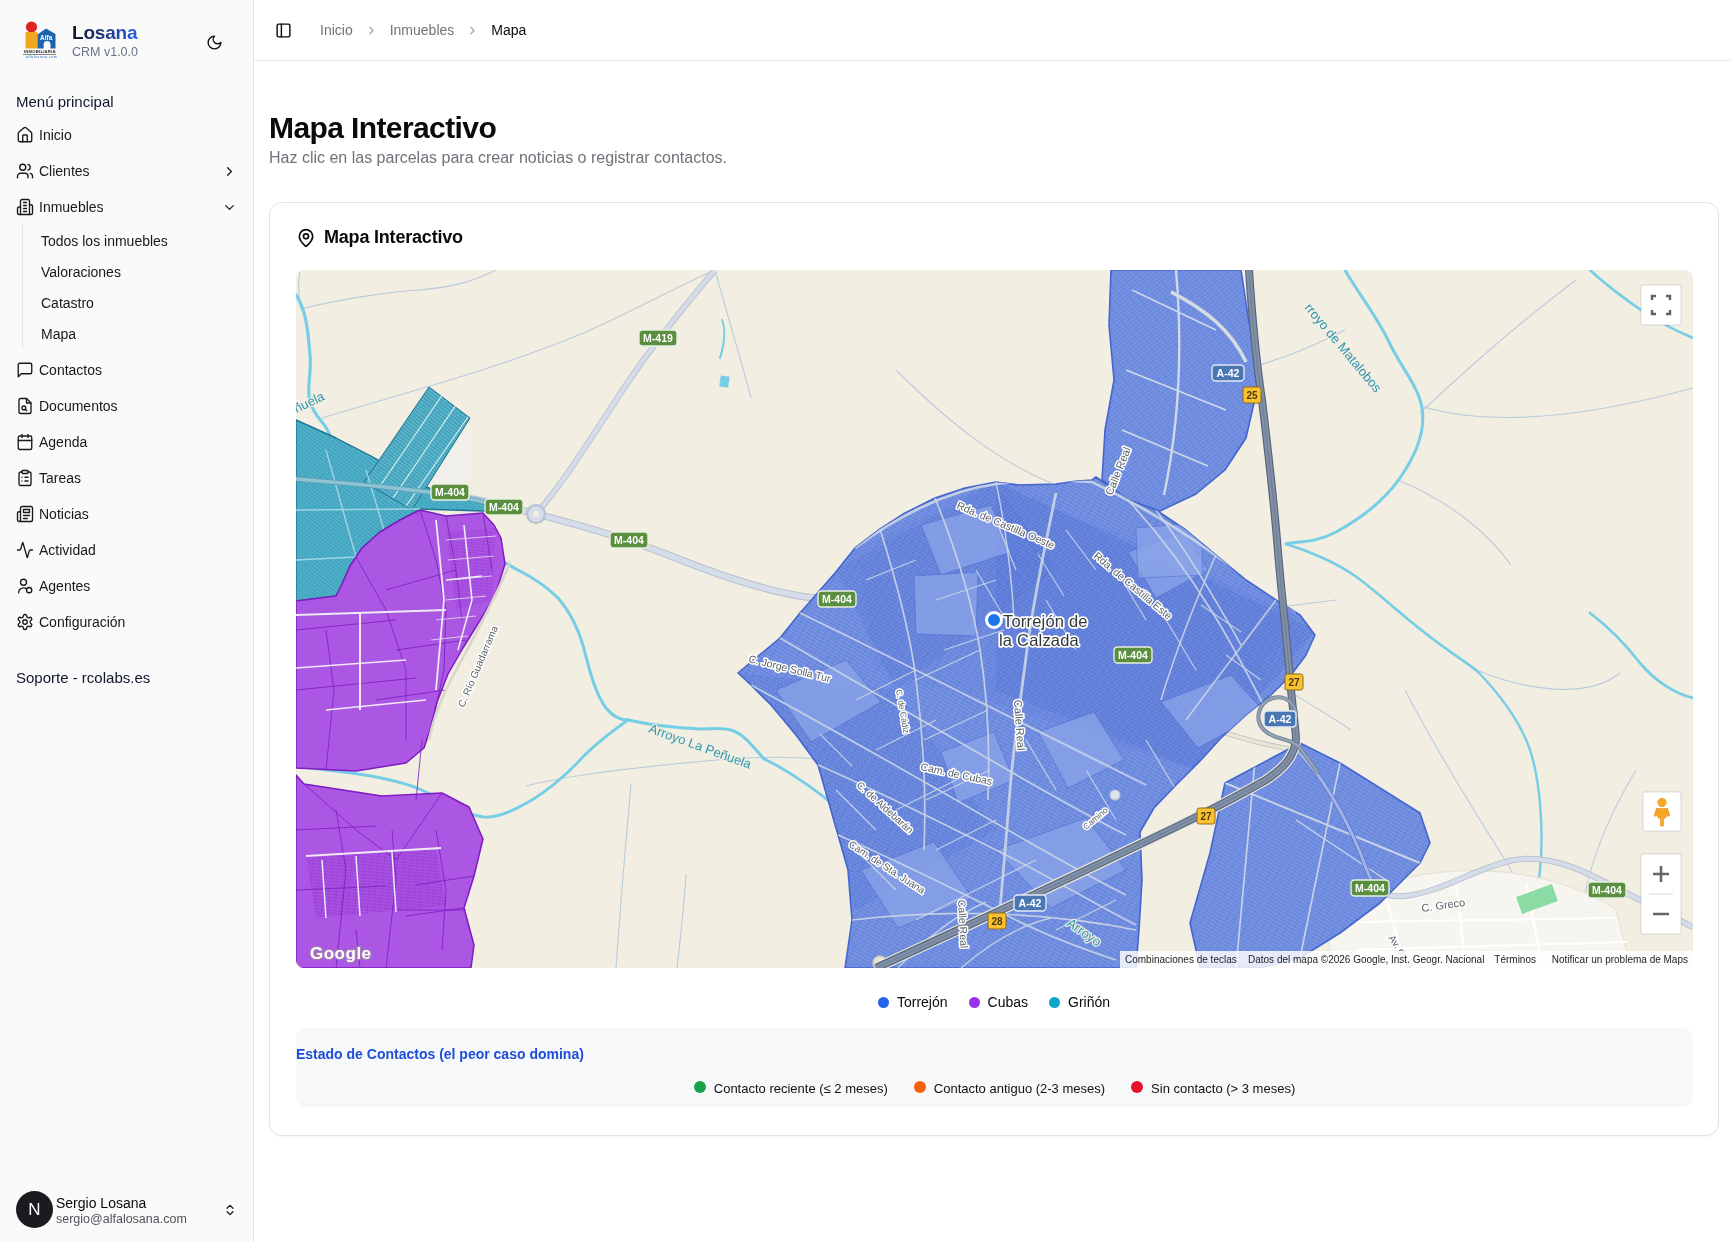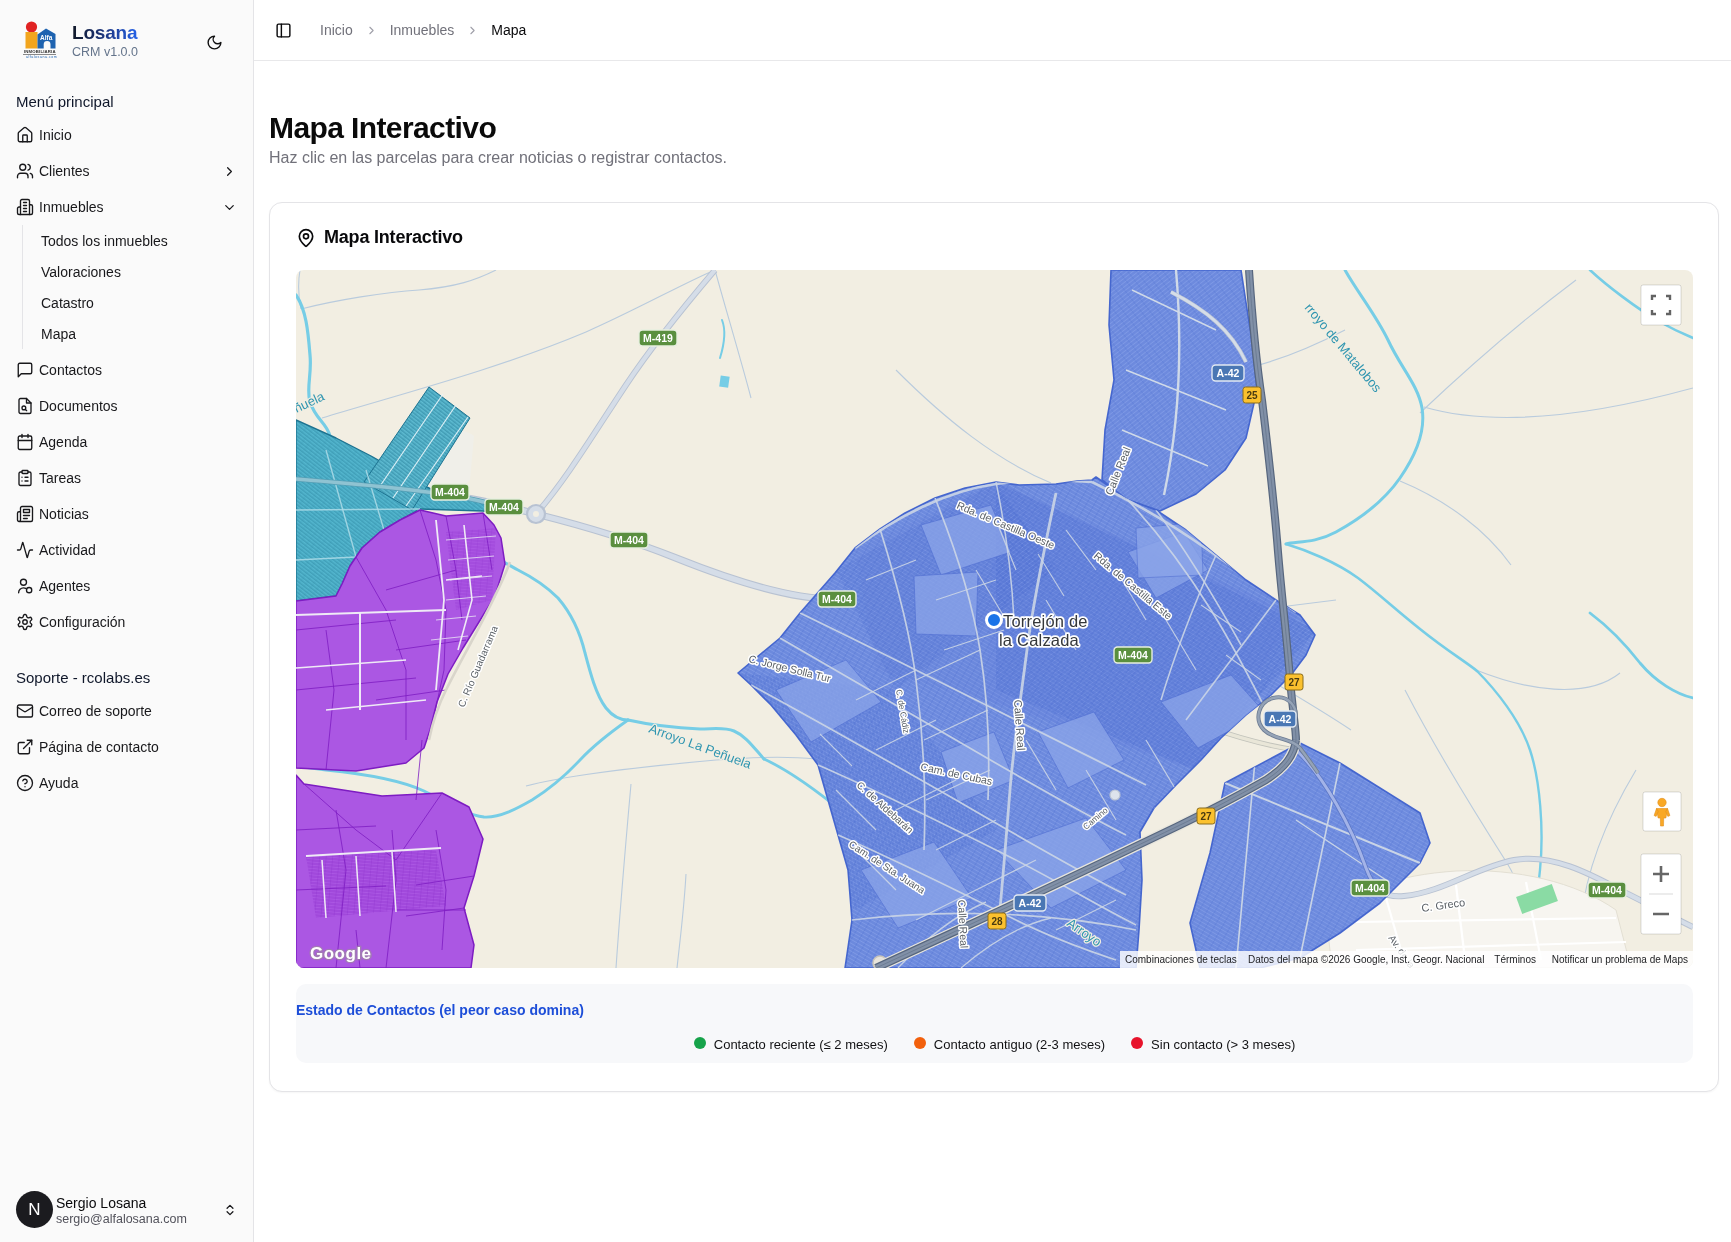--- a/index.html
+++ b/index.html
@@ -147,36 +147,20 @@
           <circle cx="10" cy="7" r="4"></circle>
           <path d="M3.5 21c0-3.6 2.9-6.5 6.5-6.5 1.1 0 2.1.27 3 .74"></path>
           <circle cx="17.5" cy="17.5" r="3.5"></circle>
         </svg>Agentes</li>
       <li class="mi"><svg width="18" height="18" viewBox="0 0 24 24" fill="none" stroke="#18181b" stroke-width="1.8" stroke-linecap="round" stroke-linejoin="round">
           <path d="M12.22 2h-.44a2 2 0 0 0-2 2v.18a2 2 0 0 1-1 1.73l-.43.25a2 2 0 0 1-2 0l-.15-.08a2 2 0 0 0-2.73.73l-.22.38a2 2 0 0 0 .73 2.73l.15.1a2 2 0 0 1 1 1.72v.51a2 2 0 0 1-1 1.74l-.15.09a2 2 0 0 0-.73 2.73l.22.38a2 2 0 0 0 2.73.73l.15-.08a2 2 0 0 1 2 0l.43.25a2 2 0 0 1 1 1.73V20a2 2 0 0 0 2 2h.44a2 2 0 0 0 2-2v-.18a2 2 0 0 1 1-1.73l.43-.25a2 2 0 0 1 2 0l.15.08a2 2 0 0 0 2.73-.73l.22-.39a2 2 0 0 0-.73-2.73l-.15-.08a2 2 0 0 1-1-1.74v-.5a2 2 0 0 1 1-1.74l.15-.09a2 2 0 0 0 .73-2.73l-.22-.38a2 2 0 0 0-2.73-.73l-.15.08a2 2 0 0 1-2 0l-.43-.25a2 2 0 0 1-1-1.73V4a2 2 0 0 0-2-2z"></path>
           <circle cx="12" cy="12" r="3"></circle>
         </svg>Configuración</li>
     </ul>
   <div class="sec-label" style="margin-top:27px">Soporte - rcolabs.es</div>
-  <ul class="menu" id="menu2" style="margin-top:6px">
-      <li class="mi"><svg width="18" height="18" viewBox="0 0 24 24" fill="none" stroke="#18181b" stroke-width="1.8" stroke-linecap="round" stroke-linejoin="round">
-          <rect width="20" height="16" x="2" y="4" rx="2"></rect>
-          <path d="m22 7-8.97 5.7a1.94 1.94 0 0 1-2.06 0L2 7"></path>
-        </svg>Correo de soporte</li>
-      <li class="mi"><svg width="18" height="18" viewBox="0 0 24 24" fill="none" stroke="#18181b" stroke-width="1.8" stroke-linecap="round" stroke-linejoin="round">
-          <path d="M15 3h6v6"></path>
-          <path d="M10 14 21 3"></path>
-          <path d="M18 13v6a2 2 0 0 1-2 2H5a2 2 0 0 1-2-2V8a2 2 0 0 1 2-2h6"></path>
-        </svg>Página de contacto</li>
-      <li class="mi"><svg width="18" height="18" viewBox="0 0 24 24" fill="none" stroke="#18181b" stroke-width="1.8" stroke-linecap="round" stroke-linejoin="round">
-          <circle cx="12" cy="12" r="10"></circle>
-          <path d="M9.09 9a3 3 0 0 1 5.83 1c0 2-3 3-3 3"></path>
-          <path d="M12 17h.01"></path>
-        </svg>Ayuda</li>
-    </ul>
   <div class="sb-foot">
     <div class="usr">
       <div class="avatar">N</div>
       <div class="uinfo">
         <div class="n">Sergio Losana</div>
         <div class="e">sergio@alfalosana.com</div>
       </div>
       <svg class="chev" width="14" height="14" viewBox="0 0 24 24" fill="none" stroke="#18181b" stroke-width="2.2" stroke-linecap="round" stroke-linejoin="round">
           <path d="m7 15 5 5 5-5"></path>
           <path d="m7 9 5-5 5 5"></path>
@@ -551,20 +535,25 @@
 <text x="14" y="689" font-size="17" font-weight="bold" fill="none" stroke="#9c9890" stroke-width="2.6" letter-spacing="0.5" opacity="0.55">Google</text>
 <text x="14" y="689" font-size="17" font-weight="bold" fill="#ffffff" letter-spacing="0.5">Google</text>
 <rect x="824" y="681" width="573" height="17" fill="#ffffff" opacity="0.82"></rect>
 <g font-size="10" fill="#222326">
               <text x="829" y="693">Combinaciones de teclas</text>
               <text x="952" y="693">Datos del mapa ©2026 Google, Inst. Geogr. Nacional</text>
               <text x="1240" y="693" text-anchor="end">Términos</text>
               <text x="1392" y="693" text-anchor="end">Notificar un problema de Maps</text>
             </g>
 </svg></div>
+      <div class="legendrow">
+        <span class="it"><span class="dot" style="background:#2563eb"></span>Torrejón</span>
+        <span class="it"><span class="dot" style="background:#9333ea"></span>Cubas</span>
+        <span class="it"><span class="dot" style="background:#0ea5c9"></span>Griñón</span>
+      </div>
       <div class="estado">
         <div class="tt">Estado de Contactos (el peor caso domina)</div>
         <div class="row">
           <span class="it"><span class="edot" style="background:#16a34a"></span>Contacto reciente (≤ 2 meses)</span>
           <span class="it"><span class="edot" style="background:#f2600c"></span>Contacto antiguo (2-3 meses)</span>
           <span class="it"><span class="edot" style="background:#e7132b"></span>Sin contacto (&gt; 3 meses)</span>
         </div>
       </div>
     </div>
   </div>

